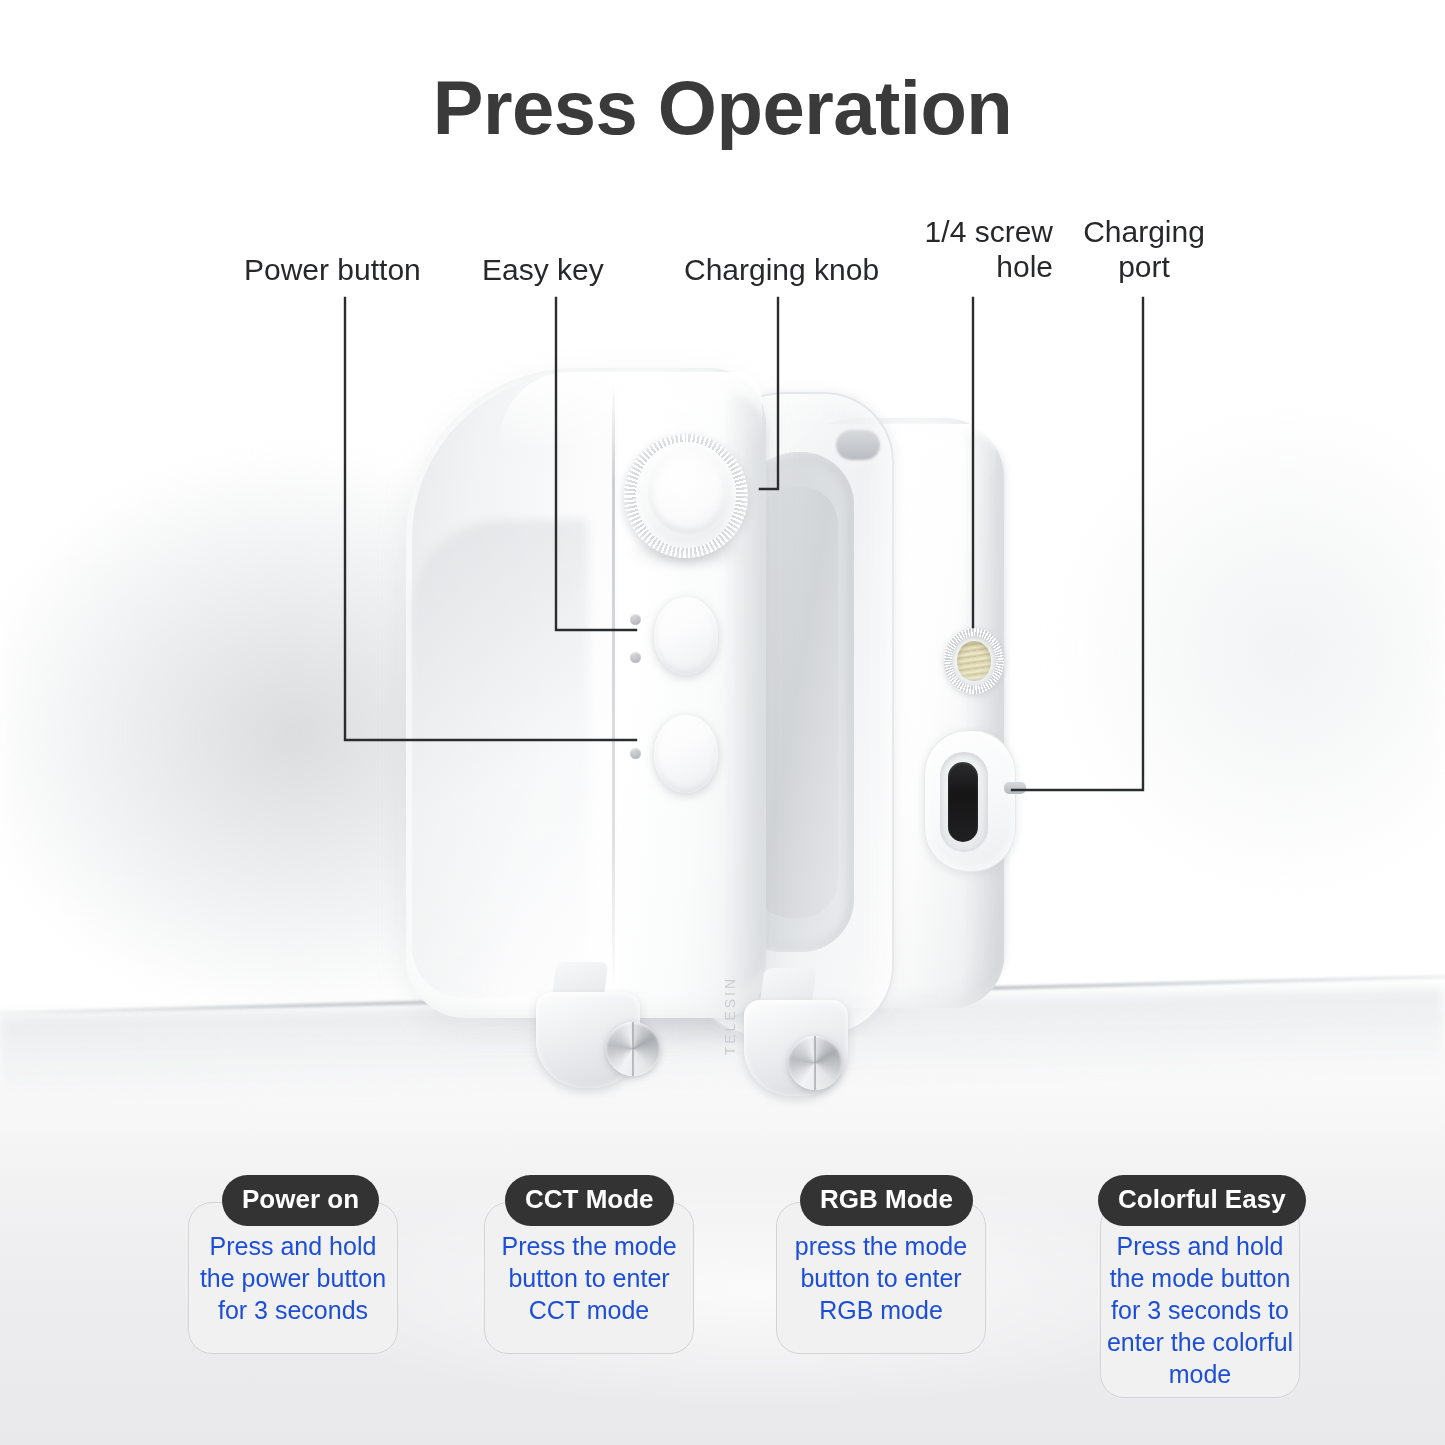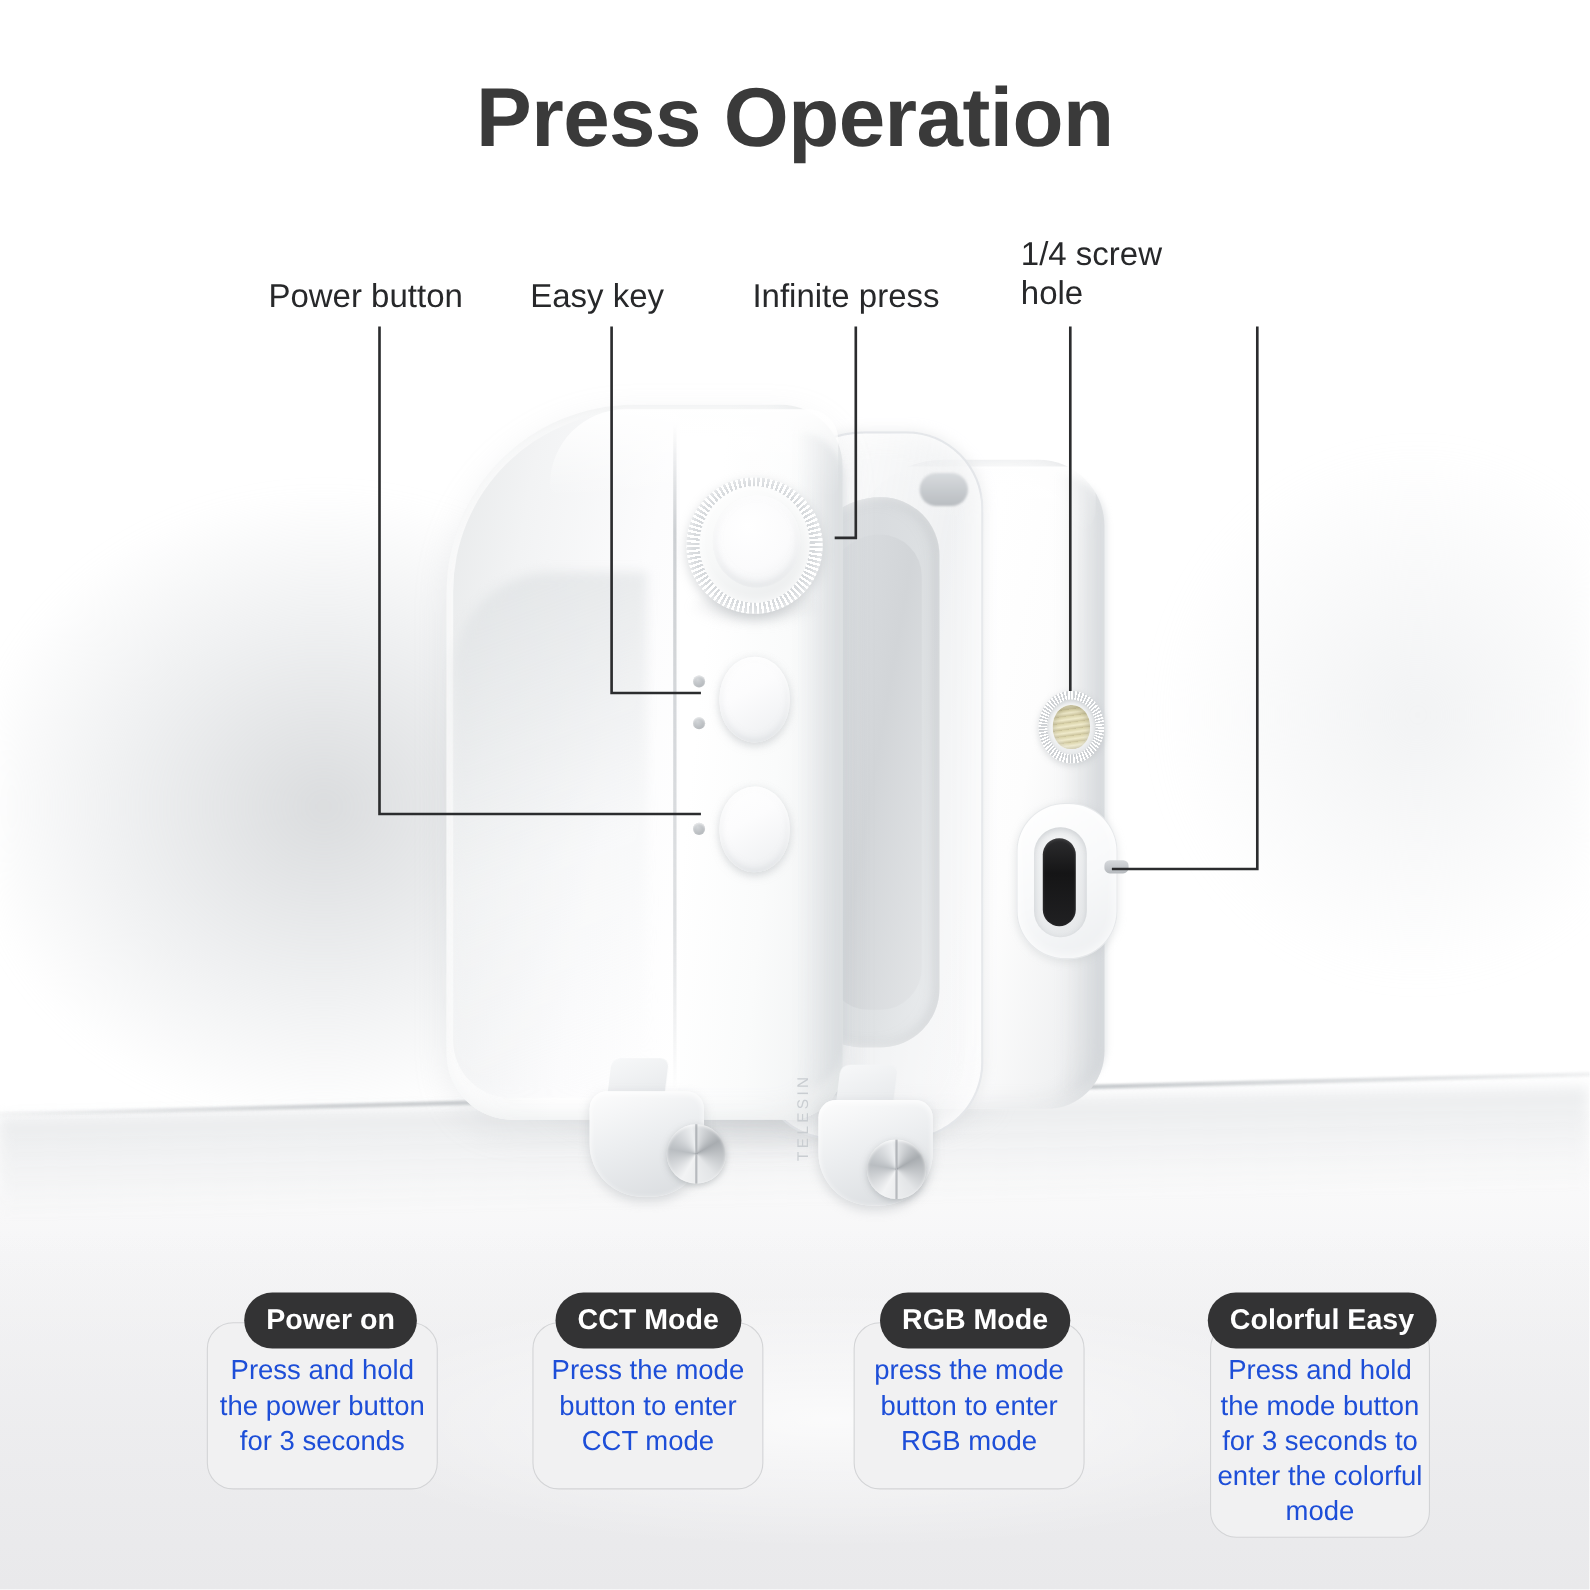--- a/index.html
+++ b/index.html
@@ -55,21 +55,21 @@
   }
 
   
   .callout{
     position:absolute;color:#27282a;font-size:30px;line-height:1.17;
     white-space:pre-line;
   }
   #cl-power{left:244px;top:252px;}
   #cl-mode{left:482px;top:252px;}
   #cl-knob{left:684px;top:252px;}
-  #cl-screw{left:928px;top:214px;width:150px;text-align:left;}
+  #cl-screw{left:903px;top:214px;width:150px;text-align:right;}
   #cl-charge{left:1069px;top:214px;width:150px;text-align:center;}
 
   
   #leaders{position:absolute;left:0;top:0;width:1445px;height:1445px;pointer-events:none;}
 
   
   #product{position:absolute;left:0;top:0;width:1445px;height:1445px;}
 
   .pdrop{
     position:absolute;left:420px;top:930px;width:560px;height:150px;
@@ -402,23 +402,25 @@
       <path d="M345,298 L345,740 L636,740"></path>
       <path d="M556,298 L556,630 L636,630"></path>
       <path d="M778,298 L778,489 L760,489"></path>
       <path d="M973,298 L973,627"></path>
       <path d="M1143,298 L1143,790 L1012,790"></path>
     </g>
   </svg>
 
   <div class="callout" id="cl-power">Power button</div>
   <div class="callout" id="cl-mode">Easy key</div>
-  <div class="callout" id="cl-knob">Infinite press</div>
+  <div class="callout" id="cl-knob">Charging knob</div>
   <div class="callout" id="cl-screw">1/4 screw
 hole</div>
+  <div class="callout" id="cl-charge">Charging
+port</div>
 
   <div class="card" id="card1"></div>
   <div class="card" id="card2"></div>
   <div class="card" id="card3"></div>
   <div class="card" id="card4"></div>
 
   <div class="card-text" id="txt1">Press and hold
 the power button
 for 3 seconds</div>
   <div class="card-text" id="txt2">Press the mode

